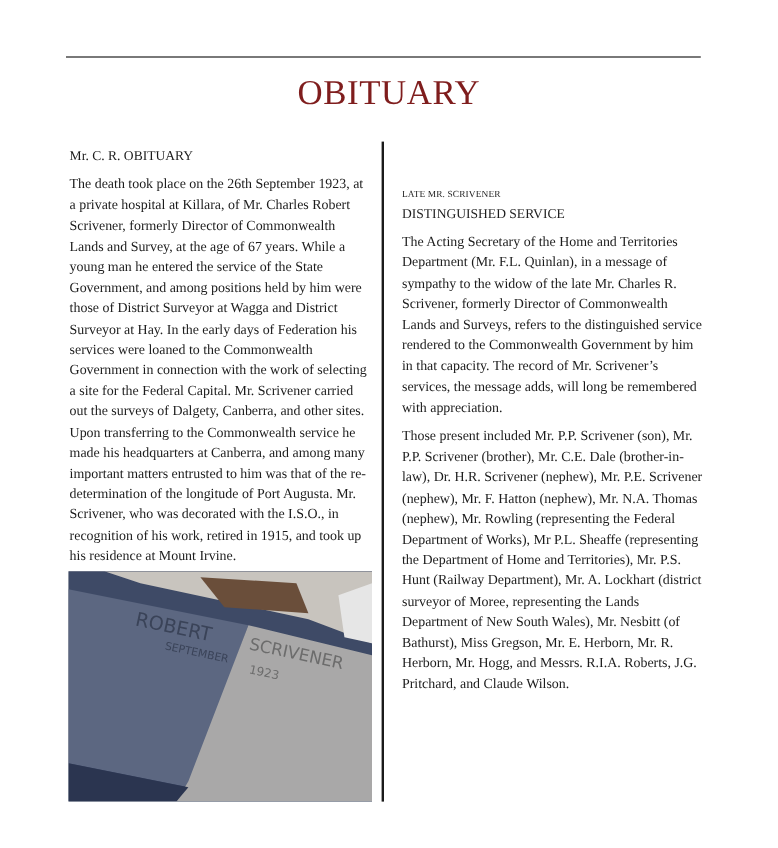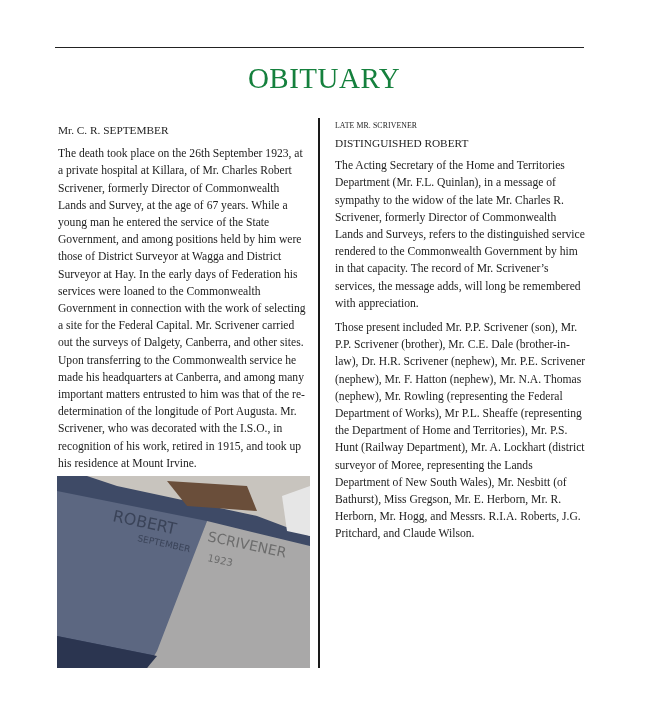--- a/index.html
+++ b/index.html
@@ -1,44 +1,44 @@
 <!DOCTYPE html>
 <html><head>
   <meta charset="utf-8">
   <style>
     html, body { margin: 0; padding: 0; background: #ffffff; }
     body { width: 648px; height: 707px; position: relative; overflow: hidden;
            font-family: "Liberation Serif", "DejaVu Serif", serif; color: #1c1c1c; }
     .top-rule { position: absolute; left: 55px; top: 47px; width: 529px; height: 0;
                 border-top: 1.5px solid #222; }
     .title { position: absolute; left: 0; width: 648px; top: 62px; text-align: center;
-             font-size: 29px; color: #15803d; letter-spacing: 0.5px; }
+             font-size: 29px; color: #7f1d1d; letter-spacing: 0.5px; }
     .col { position: absolute; font-size: 11.6px; line-height: 17.2px; }
     .left-col { left: 58px; top: 122px; width: 252px; }
     .right-col { left: 335px; top: 120px; width: 252px; }
     .divider { position: absolute; left: 318px; top: 118px; width: 2px; height: 550px; background: #1a1a1a; }
     .heading1 { font-size: 11.3px; margin-bottom: 6px; }
-    .kicker { font-size: 7.8px; letter-spacing: 0.1px; line-height: 12px; margin-bottom: 3px; }
+    .kicker { font-size: 7.8px; letter-spacing: 0.1px; line-height: 12px; margin-bottom: 3px; margin-top: 36px; }
     .heading2 { font-size: 11.3px; margin-bottom: 5px; }
     p { margin: 0 0 7px 0; }
     .source { text-align: right; font-size: 7.4px; line-height: 10px; margin-top: 2px; }
     .photo { position: absolute; left: 57px; top: 476px; width: 253px; height: 192px; overflow: hidden;
              background: #6b7284; }
     .photo svg { display: block; }
   </style>
 </head>
 <body>
 
 <div class="top-rule"></div>
 <div class="title">OBITUARY</div>
 
 <div class="divider"></div>
 
 <div class="col left-col">
-  <div class="heading1">Mr. C. R. SEPTEMBER</div>
+  <div class="heading1">Mr. C. R. OBITUARY</div>
   <p>The death took place on the 26th September 1923, at a private hospital at Killara, of Mr. Charles Robert Scrivener, formerly Director of Commonwealth Lands and Survey, at the age of 67 years.  While a young man he entered the service of the State Government, and among positions held by him were those of District Surveyor at Wagga and District Surveyor at Hay.  In the early days of Federation his services were loaned to the Commonwealth Government in connection with the work of selecting a site for the Federal Capital.  Mr. Scrivener carried out the surveys of Dalgety, Canberra, and other sites.  Upon transferring to the Commonwealth service he made his headquarters at Canberra, and among many important matters entrusted to him was that of the re-determination of the longitude of Port Augusta.  Mr. Scrivener, who was decorated with the I.S.O., in recognition of his work, retired in 1915, and took up his residence at Mount Irvine.</p>
   <div class="source">The Surveyor Nov, 1923, p.11</div>
 </div>
 
 <div class="photo" title="Weathered gravestone inscribed ROBERT SCRIVENER, SEPTEMBER 1923">
   <svg width="253" height="192" viewBox="0 0 253 192">
     <rect x="0" y="0" width="253" height="192" fill="#3e4a66"></rect>
     <polygon points="30,0 253,0 253,60 200,40 130,25 60,10" fill="#c8c4be"></polygon>
     <polygon points="110,5 190,10 200,35 130,30" fill="#6a4e3a"></polygon>
     <polygon points="0,15 150,45 100,180 0,160" fill="#5c6781"></polygon>
@@ -47,16 +47,16 @@
     <polygon points="225,20 253,10 253,60 230,55" fill="#e6e6e6"></polygon>
     <text x="55" y="45" fill="#3a4358" font-family="DejaVu Sans, sans-serif" font-size="16" transform="rotate(12 55 45)">ROBERT</text>
     <text x="150" y="65" fill="#6c6c6c" font-family="DejaVu Sans, sans-serif" font-size="14" transform="rotate(12 150 65)">SCRIVENER</text>
     <text x="80" y="65" fill="#3a4358" font-family="DejaVu Sans, sans-serif" font-size="9" transform="rotate(12 80 65)">SEPTEMBER</text>
     <text x="150" y="85" fill="#6c6c6c" font-family="DejaVu Sans, sans-serif" font-size="10" transform="rotate(12 150 85)">1923</text>
   </svg>
 </div>
 
 <div class="col right-col">
   <div class="kicker">LATE MR. SCRIVENER</div>
-  <div class="heading2">DISTINGUISHED ROBERT</div>
+  <div class="heading2">DISTINGUISHED SERVICE</div>
   <p>The Acting Secretary of the Home and Territories Department (Mr. F.L. Quinlan), in a message of sympathy to the widow of the late Mr. Charles R. Scrivener, formerly Director of Commonwealth Lands and Surveys, refers to the distinguished service rendered to the Commonwealth Government by him in that capacity.  The record of Mr. Scrivener’s services, the message adds, will long be remembered with appreciation.</p>
   <p>Those present included Mr. P.P. Scrivener (son), Mr. P.P. Scrivener (brother),  Mr. C.E. Dale (brother-in-law),  Dr. H.R. Scrivener (nephew),  Mr. P.E. Scrivener (nephew),  Mr. F. Hatton (nephew),  Mr. N.A. Thomas (nephew),  Mr. Rowling (representing the Federal Department of Works),  Mr P.L. Sheaffe (representing the Department of Home and Territories),  Mr. P.S. Hunt (Railway Department),  Mr. A. Lockhart (district surveyor of Moree, representing the Lands Department of New South Wales),  Mr. Nesbitt (of Bathurst),  Miss Gregson,  Mr. E. Herborn,  Mr. R. Herborn,  Mr. Hogg, and Messrs. R.I.A. Roberts,  J.G. Pritchard, and Claude Wilson.</p>
 </div>
 
 </body></html>

